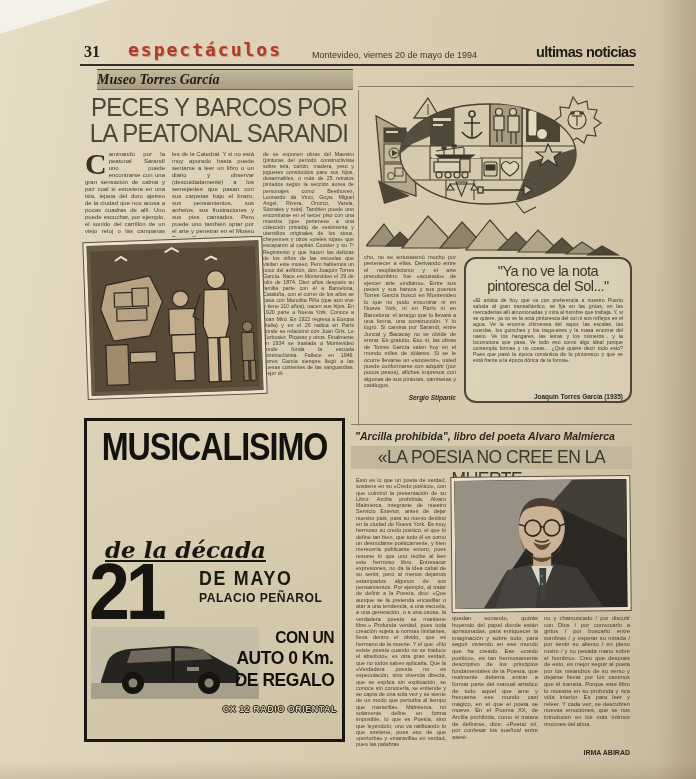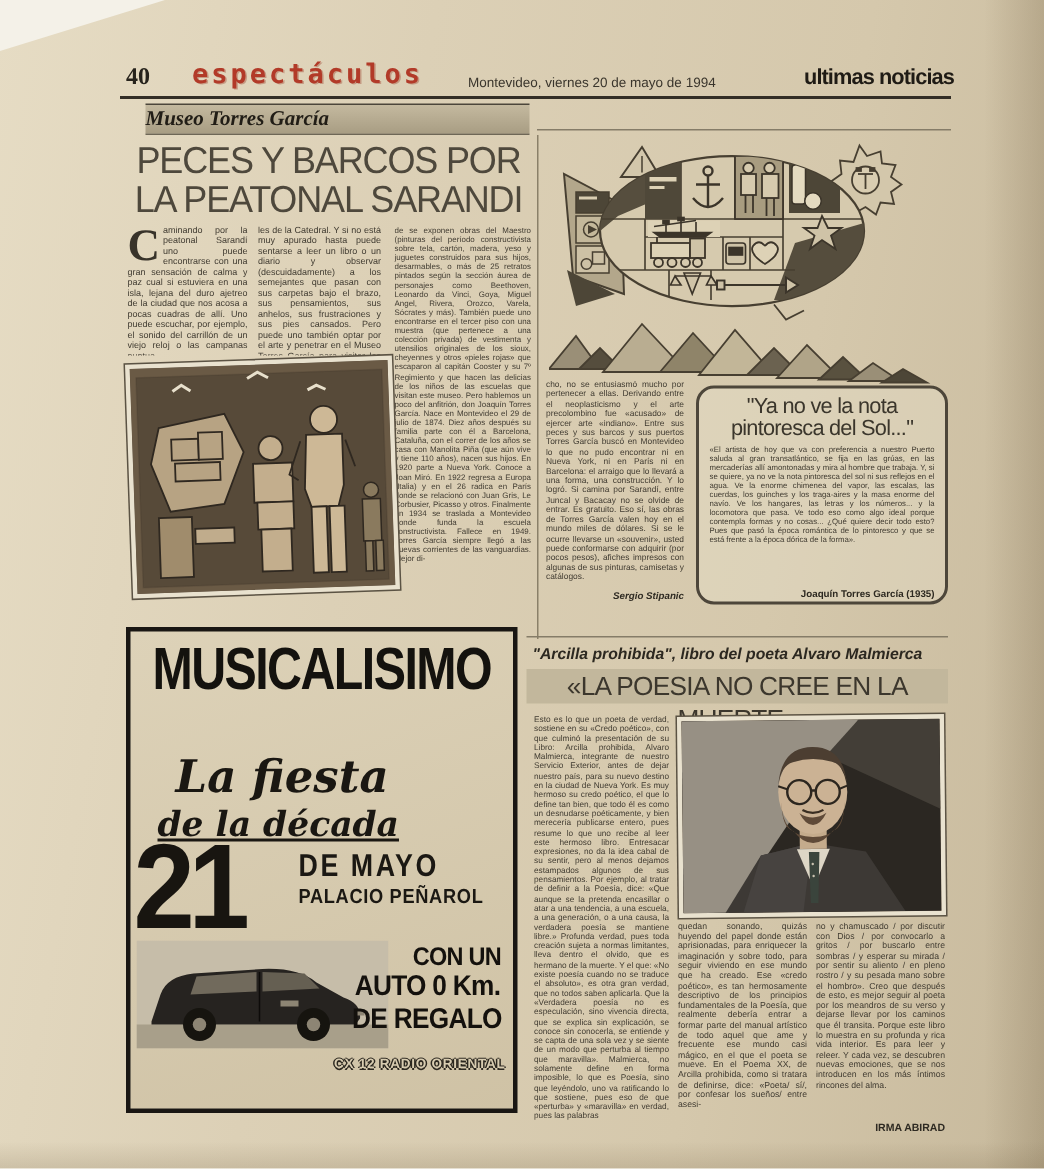--- a/index.html
+++ b/index.html
@@ -89,21 +89,21 @@
     background:#d8ccb0; font:900 italic 7.2px/13px "Liberation Sans", sans-serif; text-align:center; color:#16130f;margin-top:46px; }
   .ad-radio { position:absolute; right:5px; top:281px; font:900 9px/15px "Liberation Sans", sans-serif;
     color:#d8ccb0; letter-spacing:0.5px;
     text-shadow:-1px 0 #2c2820, 1px 0 #2c2820, 0 -1px #2c2820, 0 1px #2c2820; }
 </style>
 </head>
 <body>
 
 <div class="corner-wedge"></div>
 
-<div class="abs page-num">40</div>
+<div class="abs page-num">31</div>
 <div class="abs section-title">espectáculos</div>
 <div class="abs dateline">Montevideo, viernes 20 de mayo de 1994</div>
 <div class="abs masthead">ultimas noticias</div>
 <div class="abs header-rule"></div>
 
 <div class="abs kicker-bar">
   <span>Museo Torres García</span>
 </div>
 <div class="abs right-top-rule"></div>
 
@@ -347,21 +347,20 @@
     <path d="M80 60 q7 4 14 0" stroke="#3a2e22" stroke-width="1.5" fill="none"></path>
   </svg>
 </div>
 
 <div class="abs col" style="left:452px; top:615px; width:86px; height:152px; font-size:5.8px; line-height:6.6px;">quedan sonando, quizás huyendo del papel donde están aprisionadas, para enriquecer la imaginación y sobre todo, para seguir viviendo en ese mundo que ha creado. Ese «credo poético», es tan hermosamente descriptivo de los principios fundamentales de la Poesía, que realmente debería entrar a formar parte del manual artístico de todo aquel que ame y frecuente ese mundo casi mágico, en el que el poeta se mueve. En el Poema XX, de Arcilla prohibida, como si tratara de definirse, dice: «Poeta/ sí/, por confesar los sueños/ entre asesi-</div>
 <div class="abs col" style="left:544px; top:615px; width:86px; height:132px; font-size:5.8px; line-height:6.6px;">no y chamuscado / por discutir con Dios / por convocarlo a gritos / por buscarlo entre sombras / y esperar su mirada / por sentir su aliento / en pleno rostro / y su pesada mano sobre el hombro». Creo que después de esto, es mejor seguir al poeta por los meandros de su verso y dejarse llevar por los caminos que él transita. Porque este libro lo muestra en su profunda y rica vida interior. Es para leer y releer. Y cada vez, se descubren nuevas emociones, que se nos introducen en los más íntimos rincones del alma.</div>
 <div class="abs byline2" style="left:544px; top:748px; width:86px;">IRMA ABIRAD</div>
 
 <div class="abs ad-box">
   <div class="ad-brand">MUSICALISIMO</div>
-  <div class="ad-fiesta1">La fiesta</div>
   <div class="ad-fiesta2">de la década</div>
   <div class="ad-day">21</div>
   <div class="ad-month">DE MAYO</div>
   <div class="ad-venue">PALACIO PEÑAROL</div>
 
   <div style="position:absolute; left:4px; top:206px; width:168px; height:72px;">
     <svg width="168" height="72" viewBox="0 0 168 72">
       <rect width="168" height="72" fill="#c6bda9"></rect>
       <rect y="56" width="168" height="16" fill="#a89f8a"></rect>
       <path d="M10 54 L16 36 Q20 24 38 22 L84 19 Q108 18 120 28 L138 38 Q150 42 149 52 L146 56 L10 56 Z" fill="#262320"></path>

